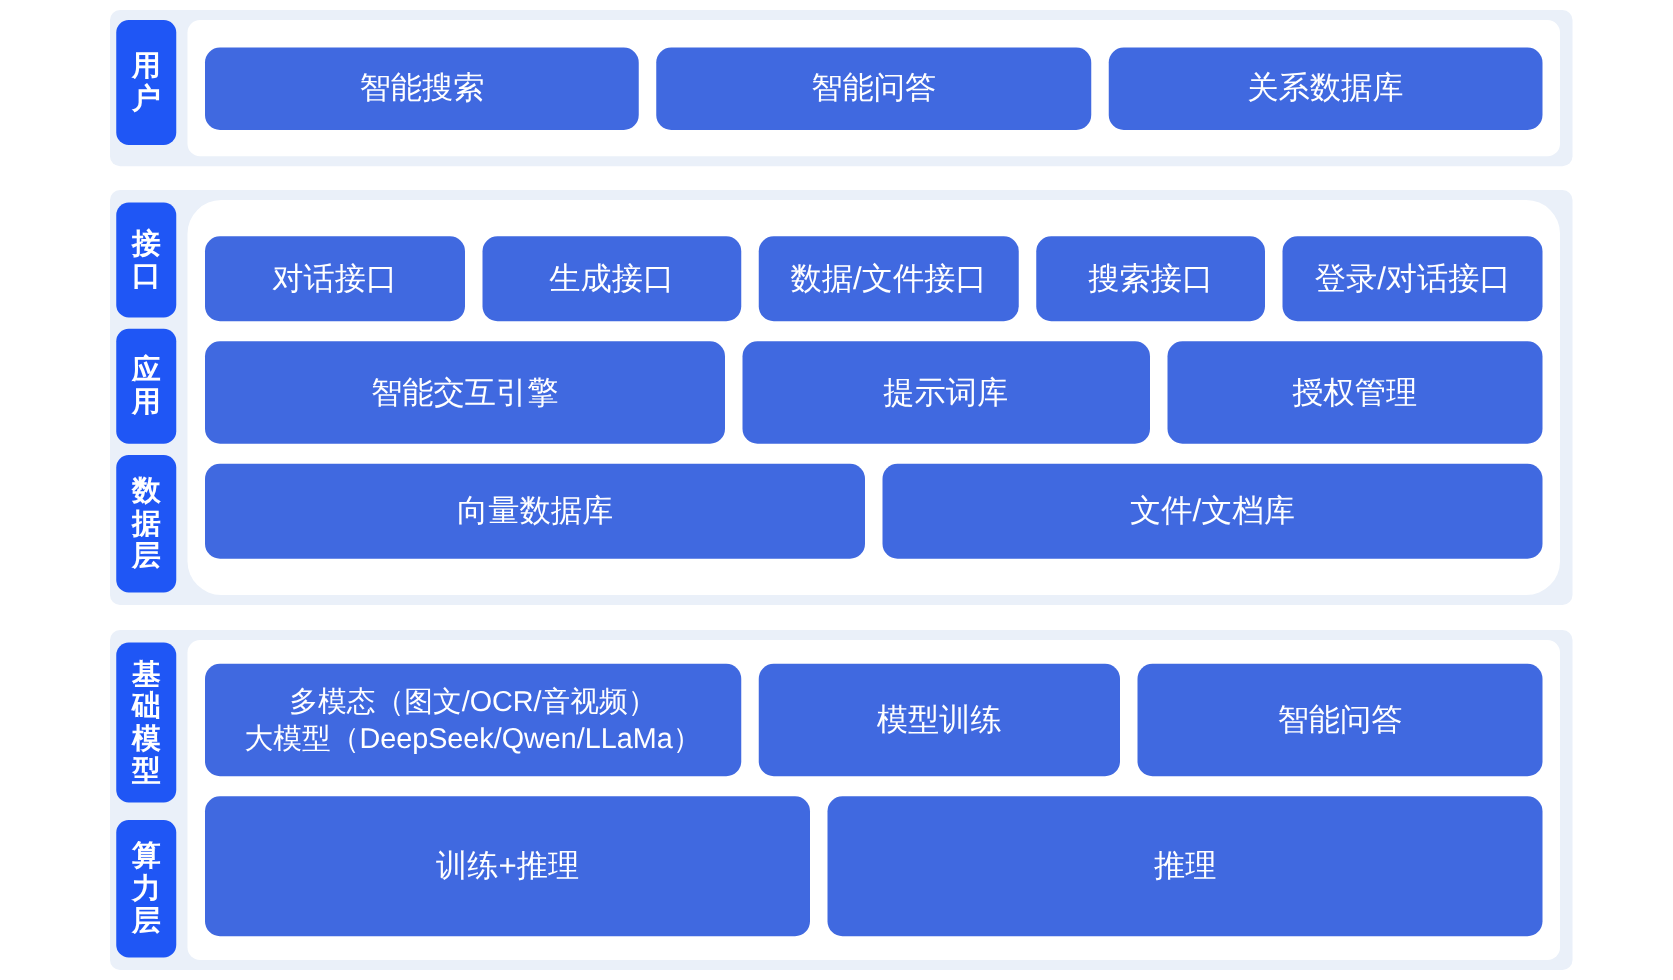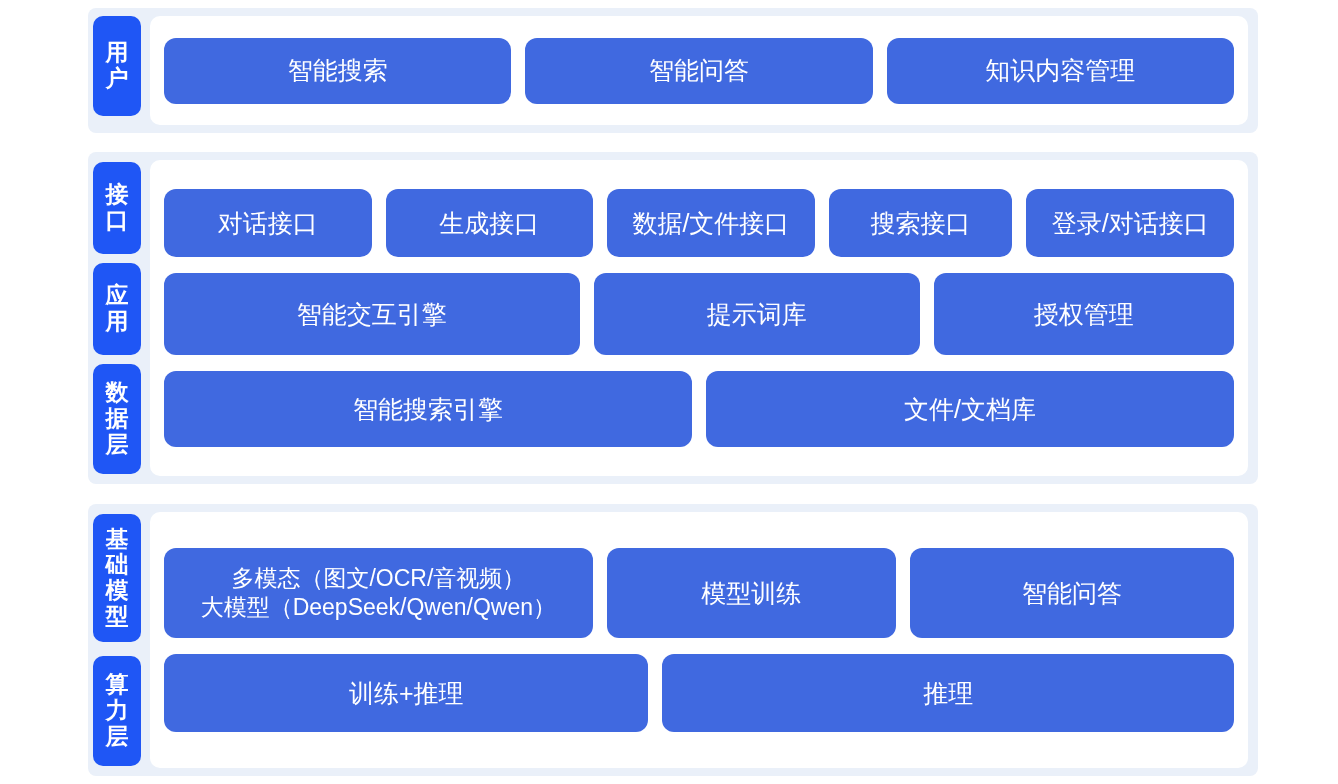--- a/index.html
+++ b/index.html
@@ -103,53 +103,53 @@
   #group-user { top: 8px; height: 125px; }
   #group-user .tag { height: 100px; }
   #group-user .card { height: 66px; flex: 1 1 0; }
 
   
   #group-mid { top: 152px; height: 332px; }
   #group-mid .group-tags { justify-content: space-between; padding: 10px 0; gap: 0; }
   #group-mid .tag.t-interface { height: 92px; }
   #group-mid .tag.t-app { height: 92px; }
   #group-mid .tag.t-data { height: 110px; }
-  #group-mid .panel { gap: 16px; padding: 16px 14px; }
+  #group-mid .panel { gap: 16px; padding: 16px 14px; border-radius: 27px; }
   #group-mid .row-interface .card { height: 68px; }
   #group-mid .row-app .card { height: 82px; }
   #group-mid .row-data .card { height: 76px; }
 
   
   #group-bottom { top: 504px; height: 272px; }
   #group-bottom .group-tags { justify-content: space-between; padding: 10px 0; gap: 0; }
   #group-bottom .tag.t-model { height: 128px; }
   #group-bottom .tag.t-compute { height: 110px; }
   #group-bottom .panel { gap: 16px; padding: 16px 14px; }
   #group-bottom .row-model .card { height: 90px; }
-  #group-bottom .row-compute .card { height: 78px; }
+  #group-bottom .row-compute .card { height: 112px; }
 
   .card.small-text { font-size: 23px; }
 </style>
 </head>
 <body>
 
 <div id="diagram">
 
   <section class="group" id="group-user">
     <div class="group-tags">
       <div class="tag t-user">
         <span>用</span>
         <span>户</span>
       </div>
     </div>
     <div class="panel">
       <div class="row row-user">
         <div class="card" style="flex:1 1 0">智能搜索</div>
         <div class="card" style="flex:1 1 0">智能问答</div>
-        <div class="card" style="flex:1 1 0">知识内容管理</div>
+        <div class="card" style="flex:1 1 0">关系数据库</div>
       </div>
     </div>
   </section>
 
   <section class="group" id="group-mid">
     <div class="group-tags">
       <div class="tag t-interface">
         <span>接</span>
         <span>口</span>
       </div>
@@ -173,21 +173,21 @@
         <div class="card" style="flex:205 1 0">登录/对话接口</div>
       </div>
 
       <div class="row row-app">
         <div class="card" style="flex:280 1 0">智能交互引擎</div>
         <div class="card" style="flex:218 1 0">提示词库</div>
         <div class="card" style="flex:200 1 0">授权管理</div>
       </div>
 
       <div class="row row-data">
-        <div class="card" style="flex:360 1 0">智能搜索引擎</div>
+        <div class="card" style="flex:360 1 0">向量数据库</div>
         <div class="card" style="flex:360 1 0">文件/文档库</div>
       </div>
 
     </div>
   </section>
 
   <section class="group" id="group-bottom">
     <div class="group-tags">
       <div class="tag t-model">
         <span>基</span>
@@ -198,21 +198,21 @@
       <div class="tag t-compute">
         <span>算</span>
         <span>力</span>
         <span>层</span>
       </div>
     </div>
     <div class="panel">
 
       <div class="row row-model">
         <div class="card small-text" style="flex:398 1 0">多模态（图文/OCR/音视频）
-大模型（DeepSeek/Qwen/Qwen）</div>
+大模型（DeepSeek/Qwen/LLaMa）</div>
         <div class="card" style="flex:265 1 0">模型训练</div>
         <div class="card" style="flex:298 1 0">智能问答</div>
       </div>
 
       <div class="row row-compute">
         <div class="card" style="flex:460 1 0">训练+推理</div>
         <div class="card" style="flex:545 1 0">推理</div>
       </div>
 
     </div>

